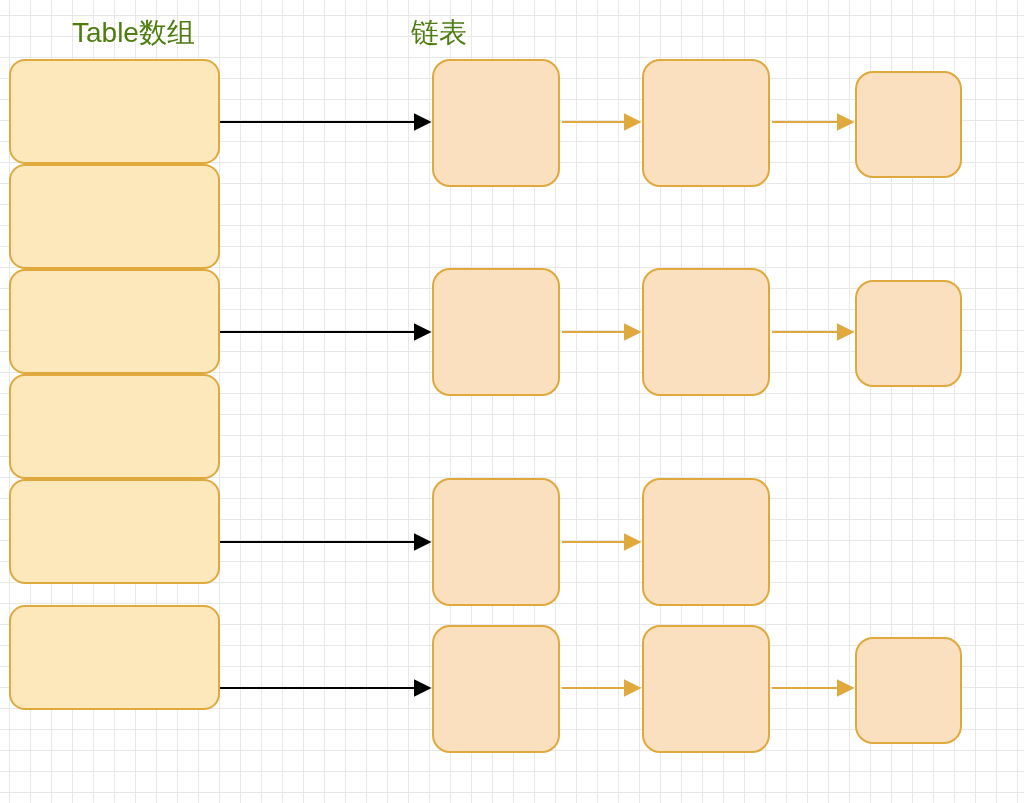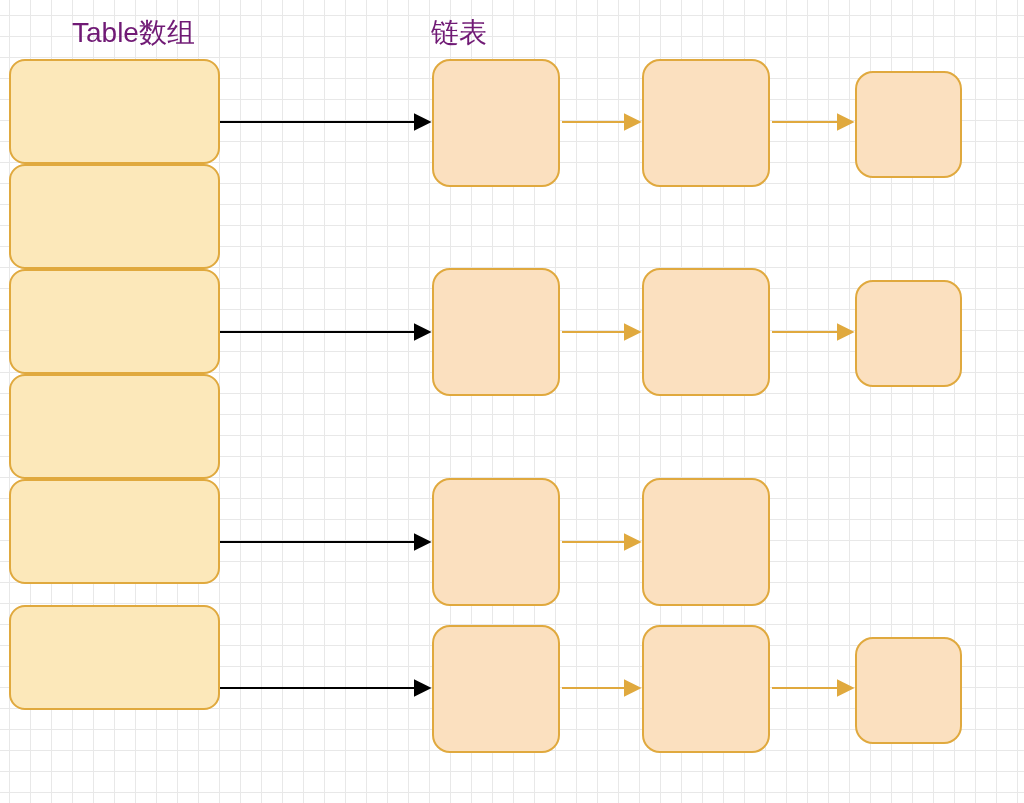--- a/index.html
+++ b/index.html
@@ -17,21 +17,21 @@
       background-image:
         linear-gradient(to right, #e8e8e8 1px, transparent 1px),
         linear-gradient(to bottom, #e8e8e8 1px, transparent 1px);
       background-size: 21px 21px;
       background-position: -12px -6px;
     }
     .label {
       position: absolute;
       font-size: 28px;
       font-weight: 400;
-      color: #701a75;
+      color: #4d7c0f;
     }
     .table-cell {
       position: absolute;
       width: 211px;
       height: 105px;
       background: #fce8ba;
       border: 2px solid #e0a93e;
       border-radius: 16px;
     }
     .list-node {
@@ -53,21 +53,21 @@
       height: 803px;
       pointer-events: none;
     }
   </style>
 </head>
 <body>
 
 <div class="grid-bg"></div>
 
 <div class="label" style="left:72px; top:14px;">Table数组</div>
-<div class="label" style="left:431px; top:14px;">链表</div>
+<div class="label" style="left:411px; top:14px;">链表</div>
 
 <div id="shapes">
     <div class="table-cell" style="left: 9px; top: 59px;"></div>
     <div class="table-cell" style="left: 9px; top: 164px;"></div>
     <div class="table-cell" style="left: 9px; top: 269px;"></div>
     <div class="table-cell" style="left: 9px; top: 374px;"></div>
     <div class="table-cell" style="left: 9px; top: 479px;"></div>
     <div class="table-cell" style="left: 9px; top: 605px;"></div>
     <div class="list-node" style="left: 432px; top: 59px;"></div>
     <div class="list-node" style="left: 642px; top: 59px;"></div>

